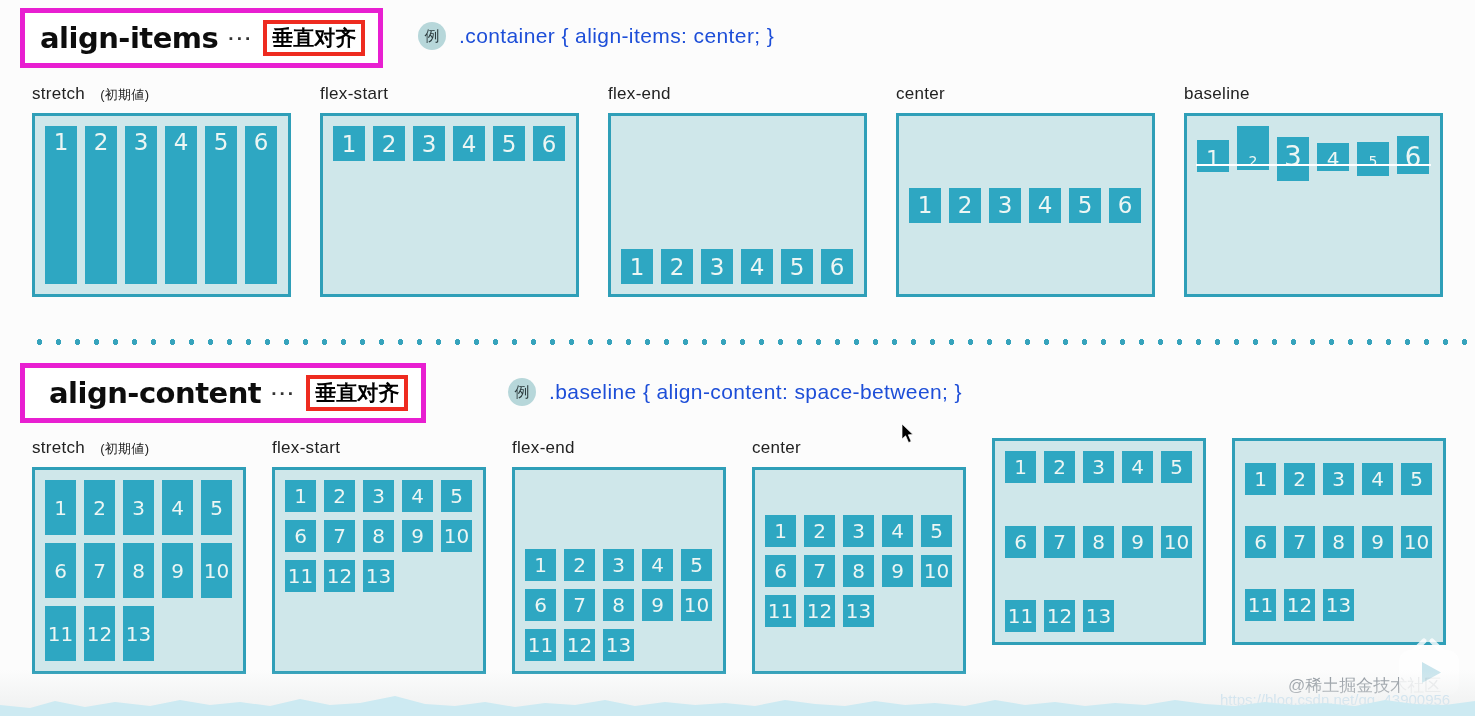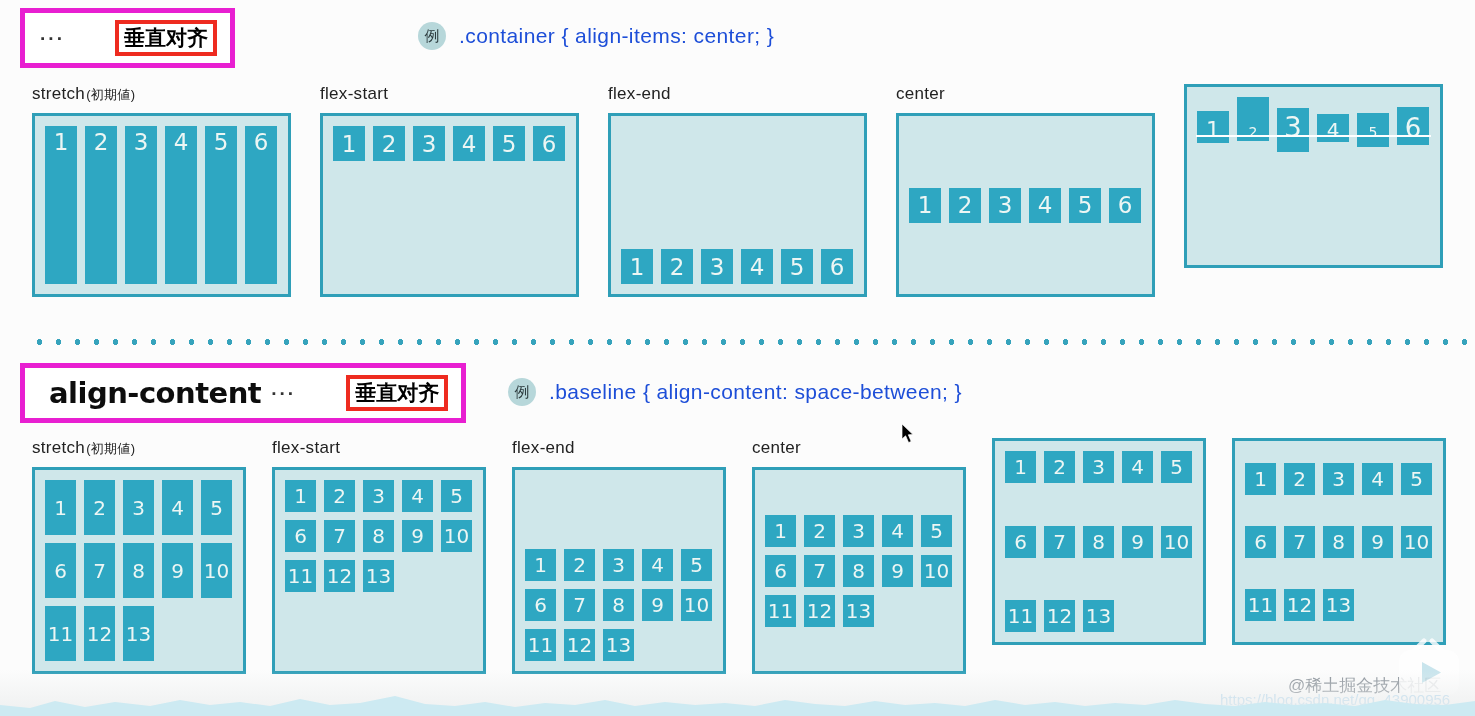--- a/index.html
+++ b/index.html
@@ -15,40 +15,40 @@
   }
   #hdr1{left:20px;top:8px;}
   #hdr2{left:20px;top:363px;padding-left:24px;}
   .prop-title{
     font-family:"DejaVu Sans",sans-serif;font-weight:bold;color:#0d0d0d;
     font-size:29px;letter-spacing:-0.5px;line-height:1;
   }
   .hdr-dots{font-size:19px;font-weight:bold;color:#333;letter-spacing:2px;line-height:1;}
   .red-tag{
     border:4px solid #ee2b20;background:#fff;color:#000;
-    font-size:21px;font-weight:bold;padding:1px 5px;line-height:1.25;white-space:nowrap;margin-left:40px;
+    font-size:21px;font-weight:bold;padding:1px 5px;line-height:1.25;white-space:nowrap;
   }
   
   .example{position:absolute;display:flex;align-items:center;gap:13px;}
   #ex1{left:418px;top:22px;}
   #ex2{left:508px;top:378px;}
   .ex-badge{
     width:28px;height:28px;border-radius:50%;background:#b7d7da;color:#2b3a3d;
     display:flex;align-items:center;justify-content:center;font-size:15px;flex:0 0 28px;
   }
   .ex-code{font-size:21px;color:#1d4ed8;letter-spacing:0.4px;white-space:nowrap;}
   
   .demo-row{position:absolute;display:flex;}
   #row1{left:32px;top:84px;gap:29px;}
   #row2{left:32px;top:438px;gap:26px;}
   .demo{display:flex;flex-direction:column;}
   #row1 .demo{width:259px;}
   #row2 .demo{width:214px;}
   .demo-label{height:22px;margin-bottom:7px;color:#222;font-size:17px;letter-spacing:0.3px;white-space:nowrap;}
-  .lbl-suffix{font-size:13px;margin-left:1px;}
+  .lbl-suffix{font-size:13px;margin-left:15px;}
   .box{
     background:#cfe7ea;border:3px solid #2f9fb8;box-sizing:border-box;
     padding:10px;display:flex;gap:8px;position:relative;
   }
   .b1{height:184px;}
   .b2{height:207px;flex-wrap:wrap;align-items:flex-start;}
   .item{
     background:#2ea7c2;color:#ecf6f4;display:flex;align-items:center;justify-content:center;
     font-family:"DejaVu Sans",sans-serif;flex:0 0 auto;
   }
@@ -85,20 +85,21 @@
   .cursor{position:absolute;left:901px;top:424px;width:14px;height:20px;}
   
   .bottom-fade{position:absolute;left:0;bottom:0;width:1475px;height:46px;
     background:linear-gradient(rgba(240,240,240,0), rgba(236,238,238,0.9));}
   .wave{position:absolute;left:0;bottom:0;width:1475px;height:26px;display:block;}
 </style>
 </head>
 <body>
 
 <div class="title-box" id="hdr1">
+  <span class="prop-title">align-items</span>
   <span class="hdr-dots">···</span>
   <span class="red-tag">垂直对齐</span>
 </div>
 <div class="example" id="ex1">
   <span class="ex-badge">例</span>
   <span class="ex-code">.container { align-items: center; }</span>
 </div>
 <div class="demo-row" id="row1">
     <div class="demo">
       <div class="demo-label"><span class="lbl">stretch</span><span class="lbl-suffix">(初期値)</span></div>
@@ -138,20 +139,21 @@
       <div class="box b1 v-center">
         <div class="item">1</div>
         <div class="item">2</div>
         <div class="item">3</div>
         <div class="item">4</div>
         <div class="item">5</div>
         <div class="item">6</div>
       </div>
     </div>
     <div class="demo">
+      <div class="demo-label"><span class="lbl">baseline</span></div>
       <div class="box b1 v-baseline">
         <div class="item" style="font-size: 22px; padding-top: 8px; padding-bottom: 2px; width: 32px;">1</div>
         <div class="item" style="font-size: 14px; padding-top: 28px; padding-bottom: 2px; width: 32px;">2</div>
         <div class="item" style="font-size: 28px; padding-top: 6px; padding-bottom: 10px; width: 32px;">3</div>
         <div class="item" style="font-size: 20px; padding-top: 6px; padding-bottom: 2px; width: 32px;">4</div>
         <div class="item" style="font-size: 14px; padding-top: 12px; padding-bottom: 8px; width: 32px;">5</div>
         <div class="item" style="font-size: 26px; padding-top: 8px; padding-bottom: 4px; width: 32px;">6</div>
         <div class="base-line"></div>
       </div>
     </div>

